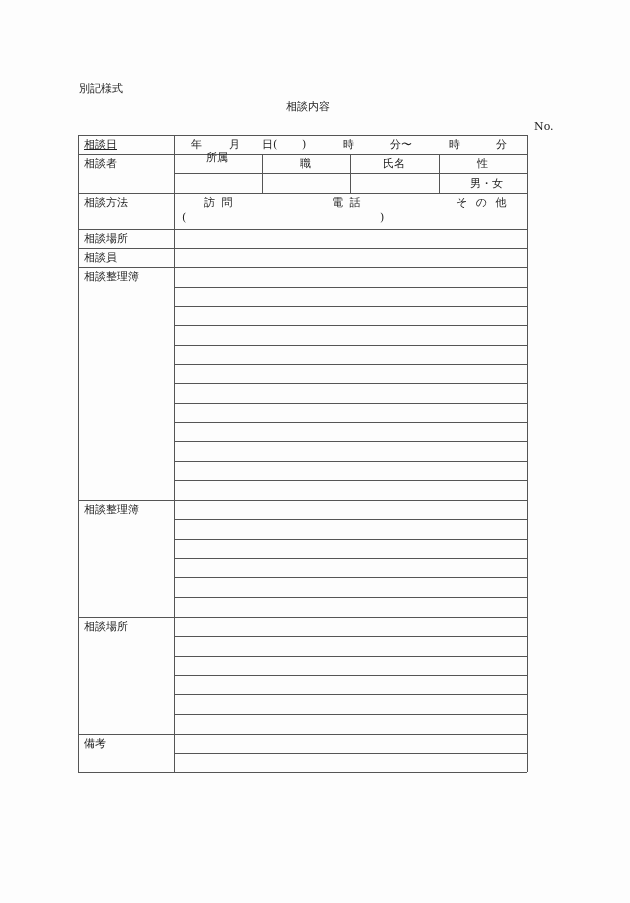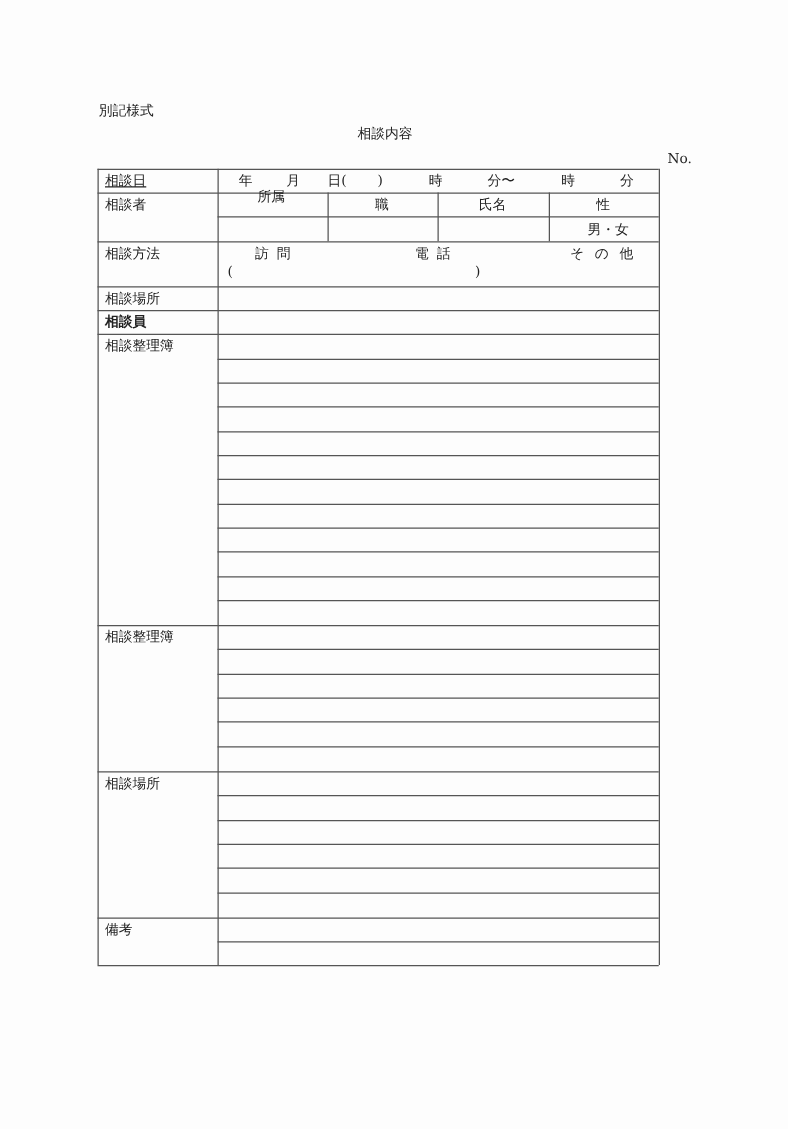--- a/index.html
+++ b/index.html
@@ -80,17 +80,17 @@
 <div class="abs t" style="left:470px;top:178px;">男・女</div>
 
 <div class="abs t" style="left:84px;top:197px;">相談方法</div>
 <div class="abs t" style="left:204px;top:197px;word-spacing:3px;">訪 問</div>
 <div class="abs t" style="left:332px;top:197px;word-spacing:3px;">電 話</div>
 <div class="abs t" style="left:456px;top:197px;word-spacing:5px;">そ の 他</div>
 <div class="abs t" style="left:182px;top:212px;">(</div>
 <div class="abs t" style="left:380px;top:212px;">)</div>
 
 <div class="abs t" style="left:84px;top:233px;">相談場所</div>
-<div class="abs t" style="left:84px;top:252px;font-weight:bold;">相談員</div>
+<div class="abs t" style="left:84px;top:252px;">相談員</div>
 <div class="abs t" style="left:84px;top:271px;">相談整理簿</div>
 <div class="abs t" style="left:84px;top:504px;">相談整理簿</div>
 <div class="abs t" style="left:84px;top:621px;">相談場所</div>
 <div class="abs t" style="left:84px;top:738px;">備考</div>
 
 </body></html>

